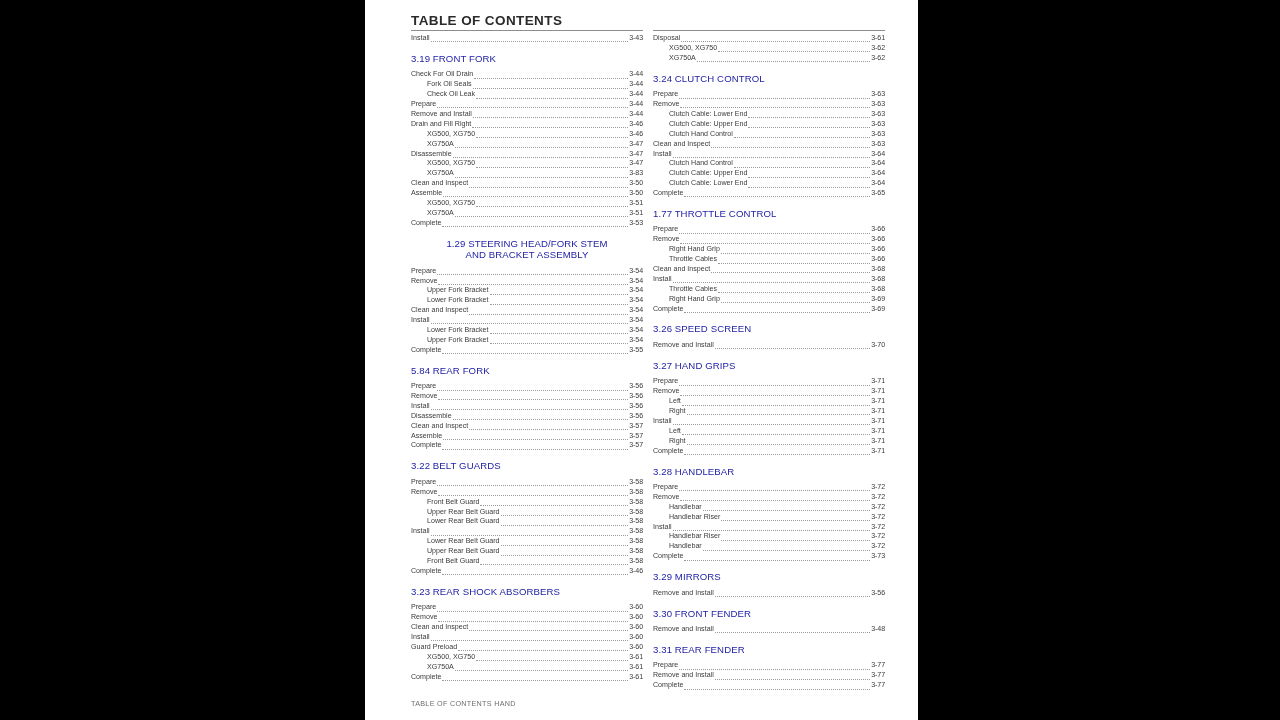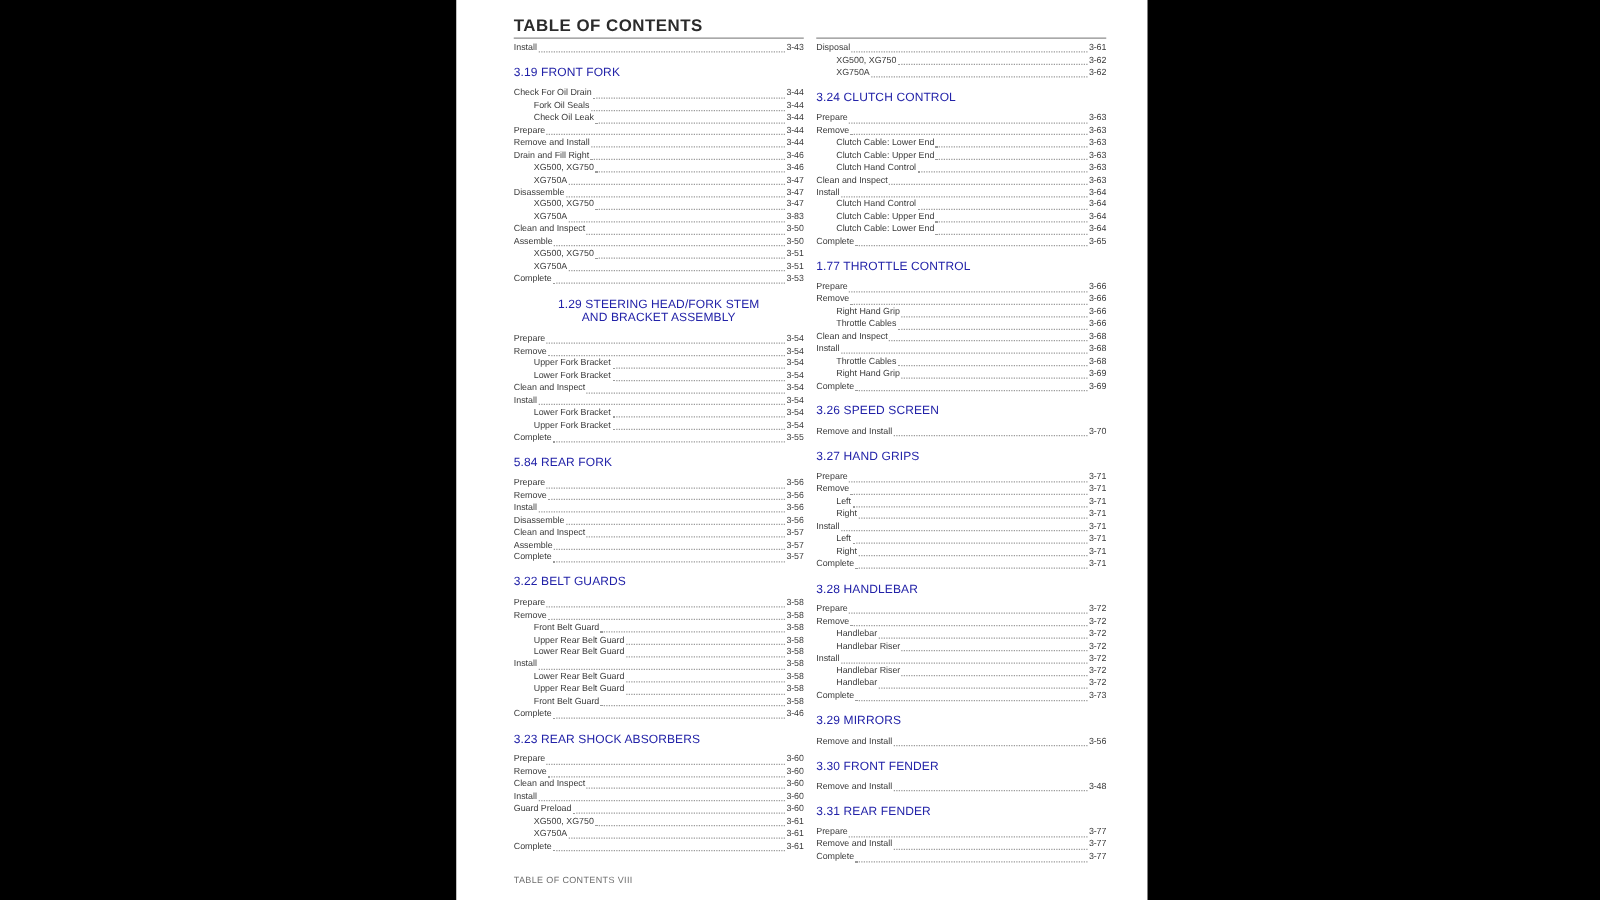--- a/index.html
+++ b/index.html
@@ -625,15 +625,15 @@
           <span class="dots"></span>
           <span class="pg">3-77</span>
         </div>
         <div class="toc-entry lvl1">
           <span class="lbl">Complete</span>
           <span class="dots"></span>
           <span class="pg">3-77</span>
         </div>
       </div>
 
-    <div id="footer">TABLE OF CONTENTS VIII</div>
+    <div id="footer">TABLE OF CONTENTS HAND</div>
   </div>
 </div>
 
 </body></html>

